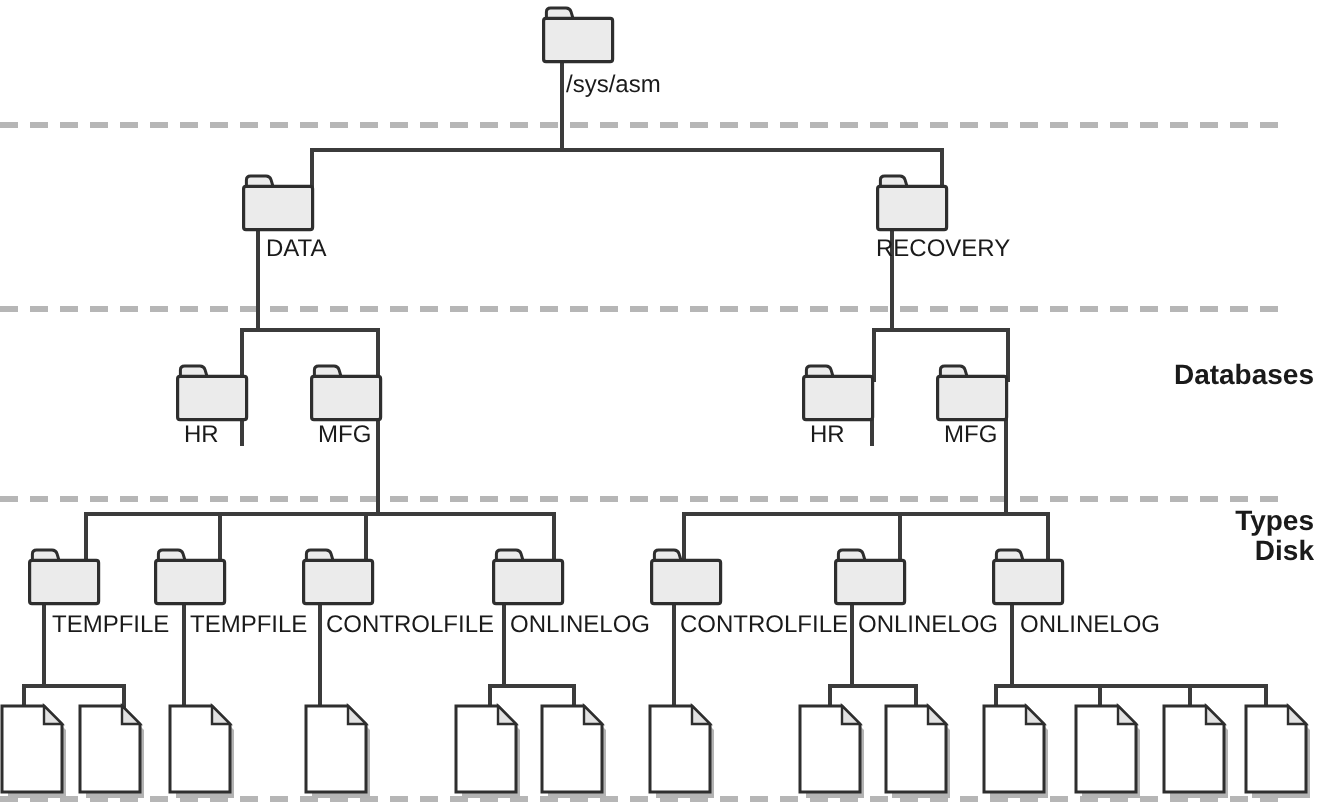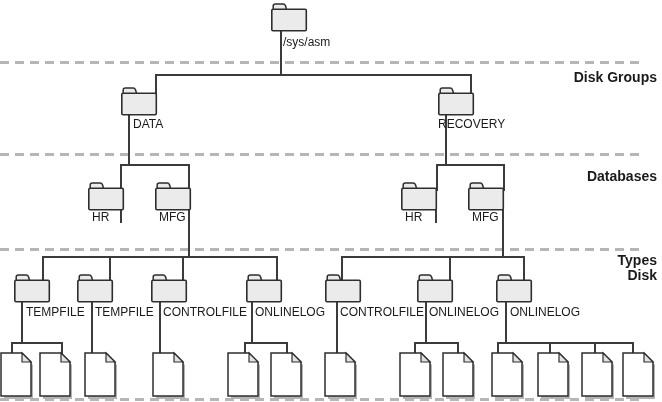--- a/index.html
+++ b/index.html
@@ -32,22 +32,21 @@
   </defs>
 </svg>
 
 <div id="stage">
 
   <div class="dash" style="top:61px"></div>
   <div class="dash" style="top:153px"></div>
   <div class="dash" style="top:248px"></div>
   <div class="dash" style="top:398px"></div>
 
-  <div class="slbl" style="top:70px">Disk Groups</div>
-  <div class="slbl" style="top:169px">Databases</div>
+  <div class="slbl" style="top:180px">Databases</div>
   <div class="slbl" style="top:253px">
     <div>Types</div>
     <div>Disk</div>
   </div>
 
   <div class="v" style="left:280px;top:20px;height:56px"></div>
   <div class="h" style="left:155px;top:74px;width:317px"></div>
   <div class="v" style="left:155px;top:74px;height:22px"></div>
   <div class="v" style="left:470px;top:74px;height:22px"></div>
 

